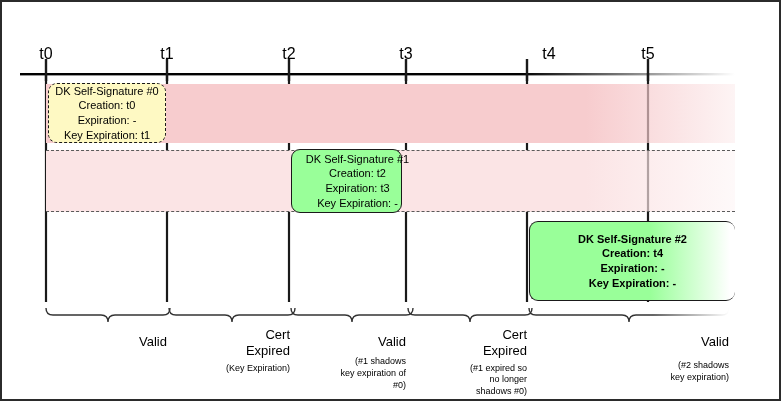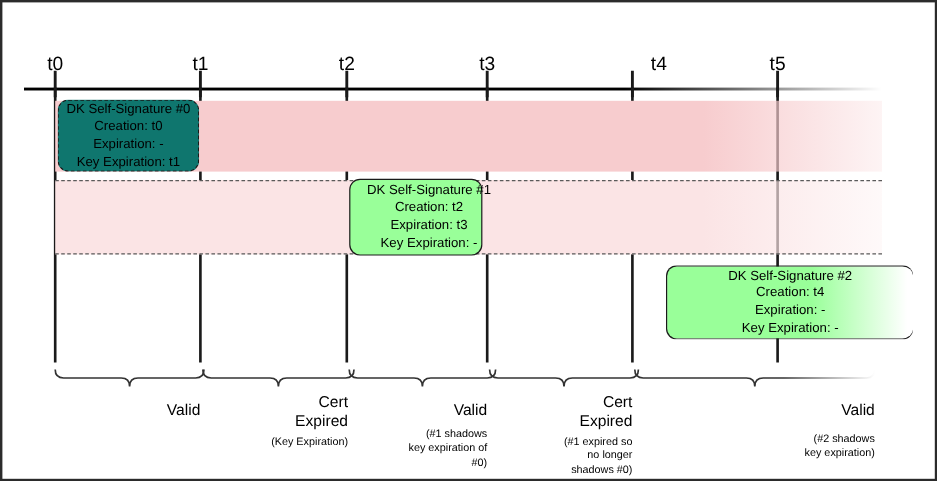--- a/index.html
+++ b/index.html
@@ -69,21 +69,21 @@
     justify-content: center;
     align-items: center;
     line-height: 1.32;
   }
   .sigbox.solid {
     border: 1px solid #1a1a1a;
     background: #99ff99;
   }
   .sigbox.dashed {
     border: 1px dashed #1a1a1a;
-    background: #0f766e;
+    background: #fef9c3;
   }
   .sigbox.fade {
     border: 1px solid #1a1a1a;
     border-right: none;
     background: linear-gradient(to right,
         #99ff99 0px, #99ff99 120px, rgba(153,255,153,0) 200px);
   }
   .sigbox .line { display: block; white-space: nowrap; }
   .sigbox .title { }
 
@@ -180,21 +180,21 @@
     <span class="line">Key Expiration: t1</span>
   </div>
 
   <div class="sigbox solid" style="left:289px; top:147px; width:111px; height:64px;padding-left:22px;">
     <span class="line title">DK Self-Signature #1</span>
     <span class="line">Creation: t2</span>
     <span class="line">Expiration: t3</span>
     <span class="line">Key Expiration: -</span>
   </div>
 
-  <div class="sigbox fade" style="left:553px; top:219px; width:206px; height:62px;">
+  <div class="sigbox fade" style="left:527px; top:219px; width:206px; height:80px;font-weight:bold;">
     <span class="line title">DK Self-Signature #2</span>
     <span class="line">Creation: t4</span>
     <span class="line">Expiration: -</span>
     <span class="line">Key Expiration: -</span>
   </div>
 
   <div class="period" style="left:44px; top:332px; width:121px;">
     <span class="main">Valid</span>
     <span class="note"></span>
   </div>

